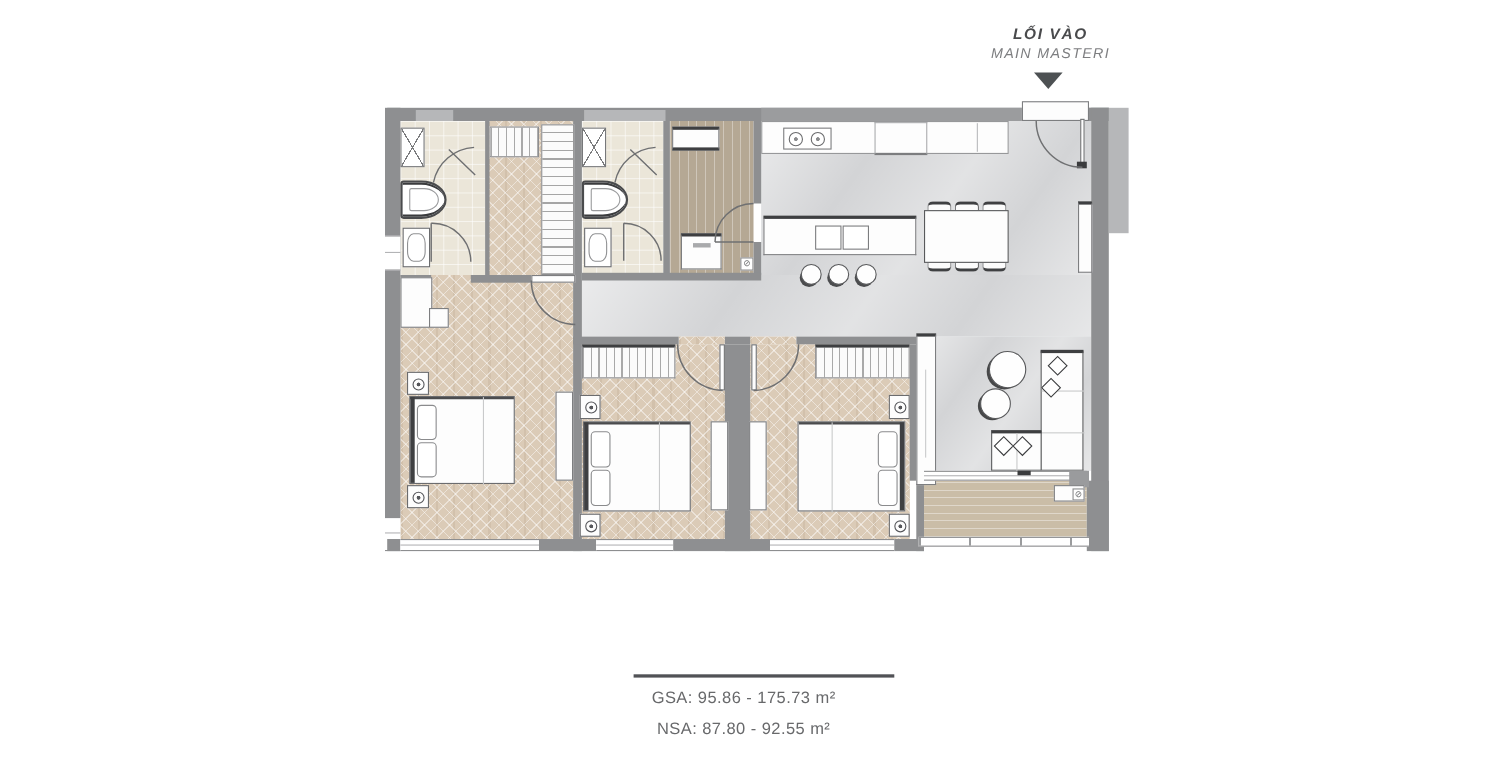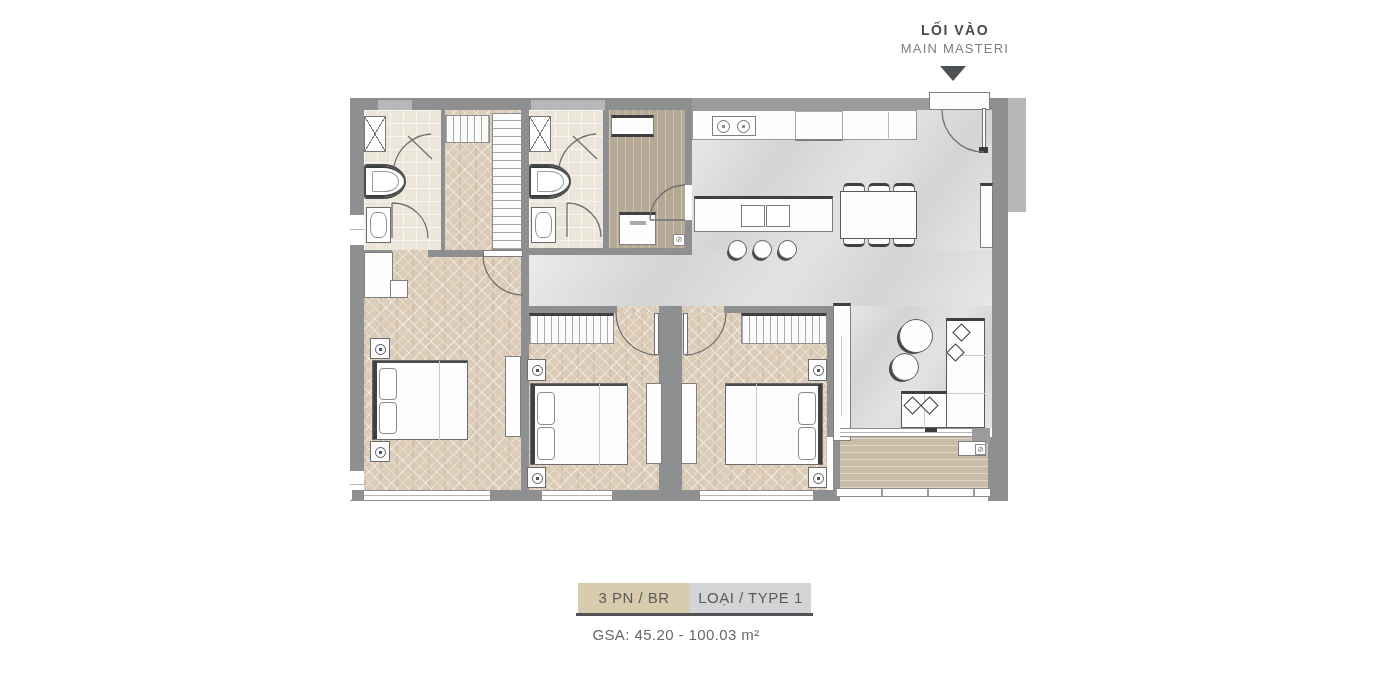--- a/index.html
+++ b/index.html
@@ -58,21 +58,21 @@
   .ent-en{font-size:13px;letter-spacing:1.2px;color:#7d7e80;margin-top:3px;}
   .tri{width:0;height:0;border-left:13px solid transparent;border-right:13px solid transparent;border-top:15px solid #4d5153;}
   .badge{height:30px;line-height:30px;text-align:center;font-size:15px;color:#5b5c5e;letter-spacing:.5px;float:left;}
   .leg-line{width:232px;text-align:center;font-size:15px;color:#68696b;letter-spacing:.4px;}
 </style>
 </head>
 <body>
 
 <div id="screen">
 
-  <div class="a" style="left:870px;top:22px;width:170px;text-align:center;">
+  <div class="a" style="left:870px;top:22px;width:170px;text-align:center;font-style:italic;">
     <div class="ent-vi">LỐI VÀO</div>
     <div class="ent-en">MAIN MASTERI</div>
   </div>
   <div class="a tri" style="left:940px;top:66px;"></div>
 
   <div class="a cream" style="left:364px;top:110px;width:77px;height:140px;"></div>
   <div class="a wood" style="left:443px;top:110px;width:78px;height:140px;"></div>
   <div class="a cream" style="left:529px;top:110px;width:74px;height:140px;"></div>
   <div class="a utilf" style="left:609px;top:110px;width:76px;height:140px;"></div>
   <div class="a marble" style="left:692px;top:110px;width:300px;height:140px;"></div>
@@ -243,20 +243,17 @@
       <path d="M 567 203 L 567 237 M 567 203 A 34 34 0 0 1 601 237"></path>
       <path d="M 408 136 L 432 159 M 394 166 A 40 40 0 0 1 431 134"></path>
       <path d="M 573 136 L 597 159 M 559 166 A 40 40 0 0 1 596 134"></path>
       <path d="M 650 220 L 685 220 M 650 220 A 35 35 0 0 1 685 185"></path>
       <path d="M 483 255 A 40 40 0 0 0 523 295"></path>
       <path d="M 657 355 A 42 42 0 0 1 616 313"></path>
       <path d="M 685 355 A 42 42 0 0 0 726 313"></path>
     </g>
   </svg>
 
-  <div class="a" style="left:578px;top:583px;width:233px;height:30px;">
-    <div class="badge" style="width:112px;background:#d9ccae;">3 PN / BR</div>
-    <div class="badge" style="width:121px;background:#d3d4d5;">LOẠI / TYPE 1</div>
-  </div>
   <div class="a" style="left:576px;top:613px;width:237px;height:3px;background:#515256;"></div>
-  <div class="a leg-line" style="left:560px;top:626px;">GSA: 45.20 - 100.03 m²</div>
+  <div class="a leg-line" style="left:560px;top:626px;">GSA: 95.86 - 175.73 m²</div>
+  <div class="a leg-line" style="left:560px;top:654px;">NSA: 87.80 - 92.55 m²</div>
 
 </div>
 
 </body></html>

